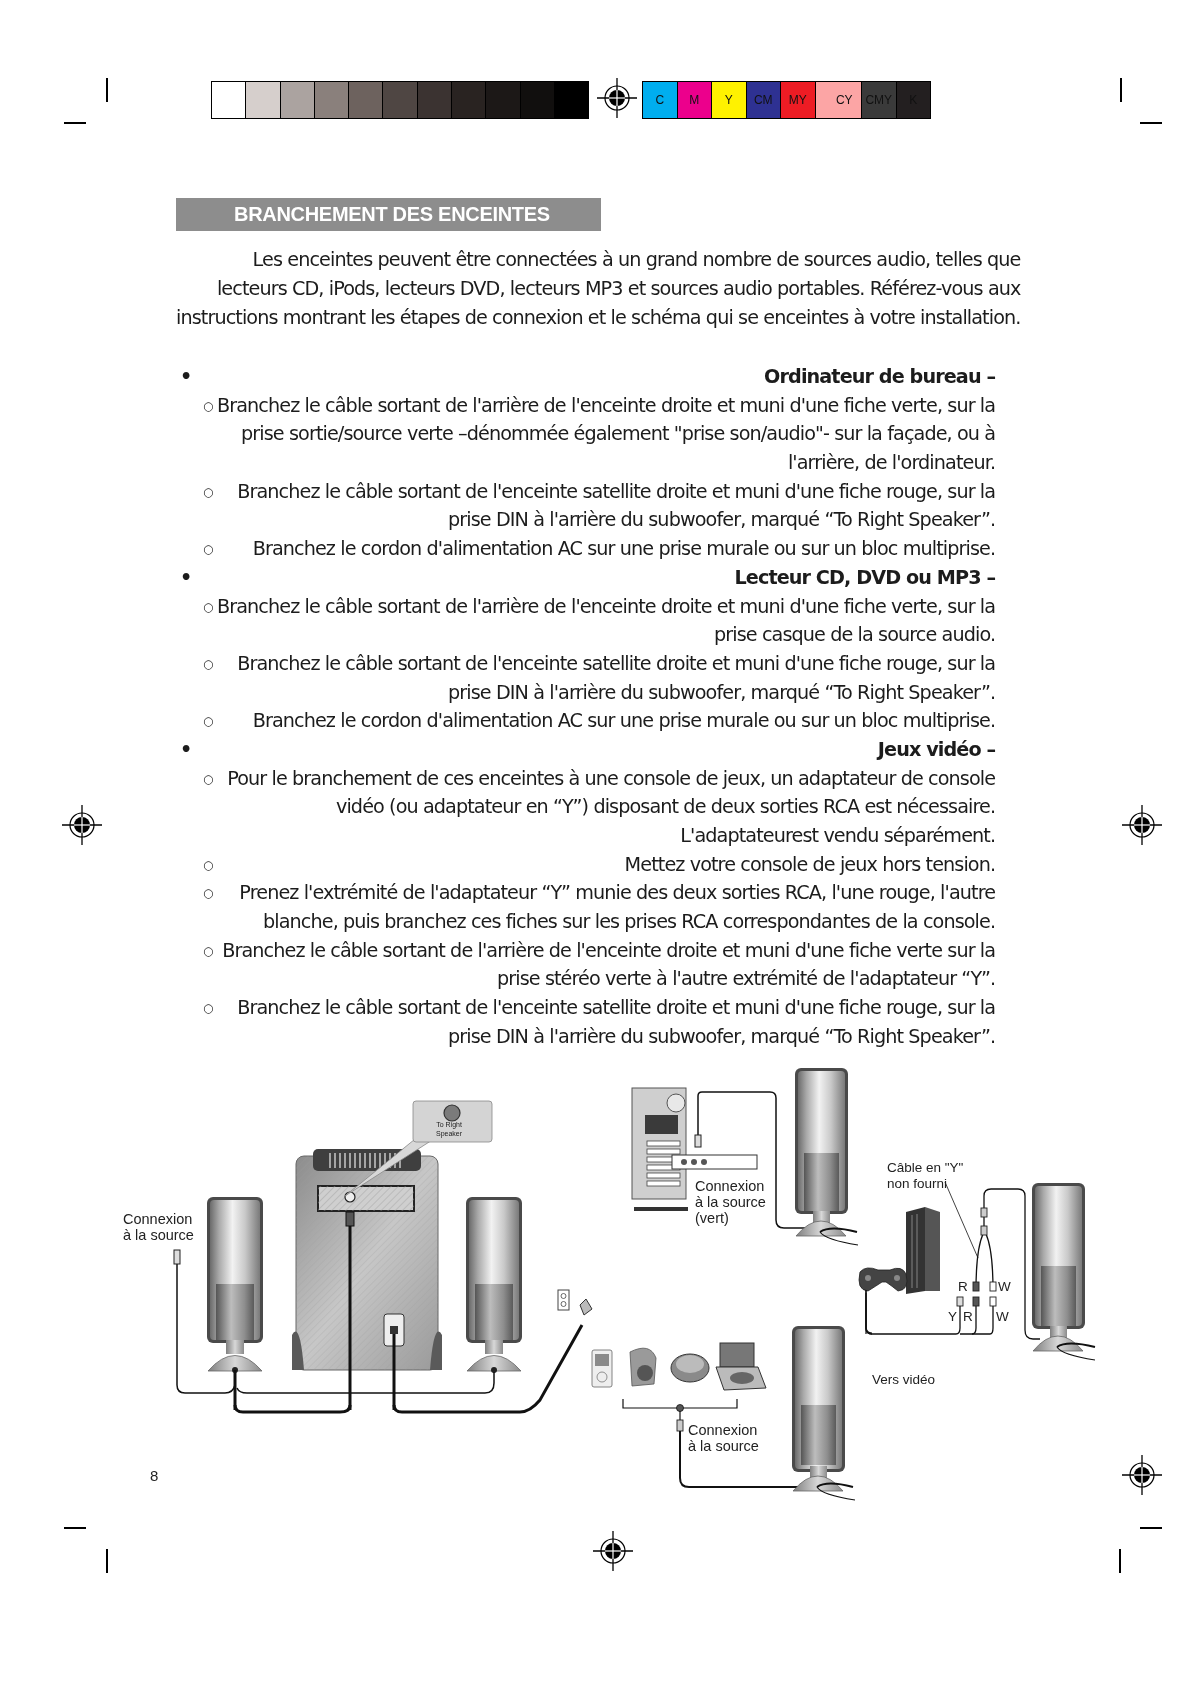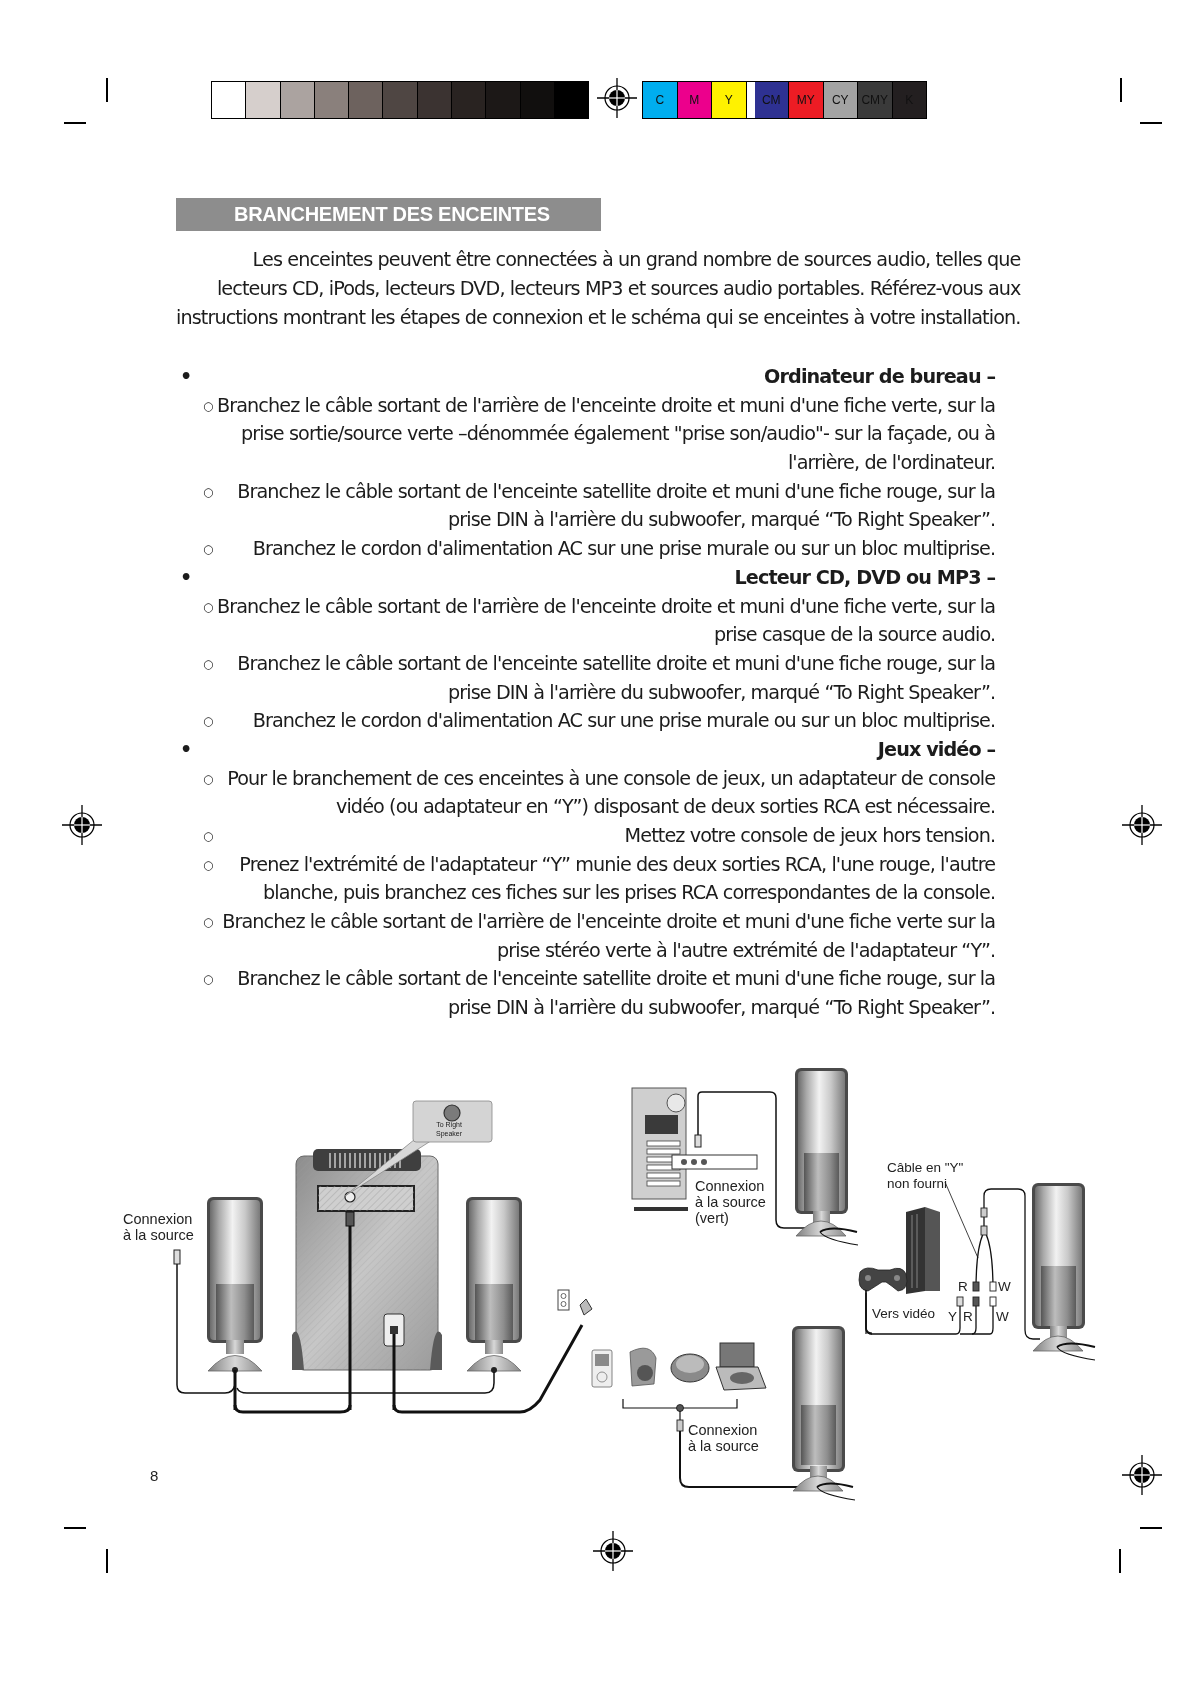--- a/index.html
+++ b/index.html
@@ -68,23 +68,23 @@
     <div class="sw" style="background: rgb(59, 51, 49);"></div>
     <div class="sw" style="background: rgb(41, 35, 33);"></div>
     <div class="sw" style="background: rgb(28, 24, 23);"></div>
     <div class="sw" style="background: rgb(17, 15, 14);"></div>
     <div class="sw" style="background: rgb(0, 0, 0);"></div>
   </div>
 <div class="bar-cmyk" id="cmykBar">
     <div class="sw" style="background: rgb(0, 174, 239);">C</div>
     <div class="sw" style="background: rgb(236, 0, 140);">M</div>
     <div class="sw" style="background: rgb(255, 242, 0);">Y</div>
-    <div class="sw" style="background: rgb(46, 49, 146); margin-left: 8px;">CM</div>
+    <div class="sw" style="background: rgb(46, 49, 146);">CM</div>
     <div class="sw" style="background: rgb(237, 28, 36);">MY</div>
-    <div class="sw" style="background: #a3a3a3;">CY</div>
+    <div class="sw" style="background: #fca5a5; padding-left: 12px;">CY</div>
     <div class="sw" style="background: rgb(58, 58, 58);">CMY</div>
     <div class="sw" style="background: rgb(35, 31, 32);">K</div>
   </div>
 
 <svg class="reg" style="left:597px;top:78px;" viewBox="0 0 40 40">
     <line x1="0" y1="20" x2="40" y2="20" stroke="#000" stroke-width="1.3"></line>
     <line x1="20" y1="0" x2="20" y2="40" stroke="#000" stroke-width="1.3"></line>
     <circle cx="20" cy="20" r="12" fill="none" stroke="#000" stroke-width="1.2"></circle>
     <circle cx="20" cy="20" r="8" fill="#000"></circle>
     <line x1="12" y1="20" x2="28" y2="20" stroke="#fff" stroke-width="1.2"></line>
@@ -144,20 +144,21 @@
   <div class="line bullet-title"><span class="dot">•</span><span>Lecteur CD, DVD ou MP3 –</span></div>
   <div class="line sub"><span class="circ">○</span><span class="t">Branchez le câble sortant de l'arrière de l'enceinte droite et muni d'une fiche verte, sur la</span></div>
   <div class="line cont">prise casque de la source audio.</div>
   <div class="line sub"><span class="circ">○</span><span class="t">Branchez le câble sortant de l'enceinte satellite droite et muni d'une fiche rouge, sur la</span></div>
   <div class="line cont">prise DIN à l'arrière du subwoofer, marqué “To Right Speaker”.</div>
   <div class="line sub"><span class="circ">○</span><span class="t">Branchez le cordon d'alimentation AC sur une prise murale ou sur un bloc multiprise.</span></div>
 
   <div class="line bullet-title"><span class="dot">•</span><span>Jeux vidéo –</span></div>
   <div class="line sub"><span class="circ">○</span><span class="t">Pour le branchement de ces enceintes à une console de jeux, un adaptateur de console</span></div>
   <div class="line cont">vidéo (ou adaptateur en “Y”) disposant de deux sorties RCA est nécessaire.</div>
+  <div class="line cont">L'adaptateurest vendu séparément.</div>
   <div class="line sub"><span class="circ">○</span><span class="t">Mettez votre console de jeux hors tension.</span></div>
   <div class="line sub"><span class="circ">○</span><span class="t">Prenez l'extrémité de l'adaptateur “Y” munie des deux sorties RCA, l'une rouge, l'autre</span></div>
   <div class="line cont">blanche, puis branchez ces fiches sur les prises RCA correspondantes de la console.</div>
   <div class="line sub"><span class="circ">○</span><span class="t">Branchez le câble sortant de l'arrière de l'enceinte droite et muni d'une fiche verte sur la</span></div>
   <div class="line cont">prise stéréo verte à l'autre extrémité de l'adaptateur “Y”.</div>
   <div class="line sub"><span class="circ">○</span><span class="t">Branchez le câble sortant de l'enceinte satellite droite et muni d'une fiche rouge, sur la</span></div>
   <div class="line cont">prise DIN à l'arrière du subwoofer, marqué “To Right Speaker”.</div>
 </div>
 
 <svg class="abs" style="left:0;top:0;" width="1192" height="1685" viewBox="0 0 1192 1685">
@@ -377,21 +378,21 @@
 </div>
 <div class="diag-label" style="left:695px;top:1178px;">
   <div>Connexion</div>
   <div>à la source</div>
   <div>(vert)</div>
 </div>
 <div class="diag-label small" style="left:887px;top:1160px;">
   <div>Câble en "Y"</div>
   <div>non fourni</div>
 </div>
-<div class="diag-label small" style="left:872px;top:1306px;">Vers vidéo</div>
+<div class="diag-label small" style="left:872px;top:1372px;">Vers vidéo</div>
 <div class="diag-label small" style="left:958px;top:1279px;">R</div>
 <div class="diag-label small" style="left:998px;top:1279px;">W</div>
 <div class="diag-label small" style="left:948px;top:1309px;">Y</div>
 <div class="diag-label small" style="left:963px;top:1309px;">R</div>
 <div class="diag-label small" style="left:996px;top:1309px;">W</div>
 <div class="diag-label" style="left:688px;top:1422px;">
   <div>Connexion</div>
   <div>à la source</div>
 </div>
 

